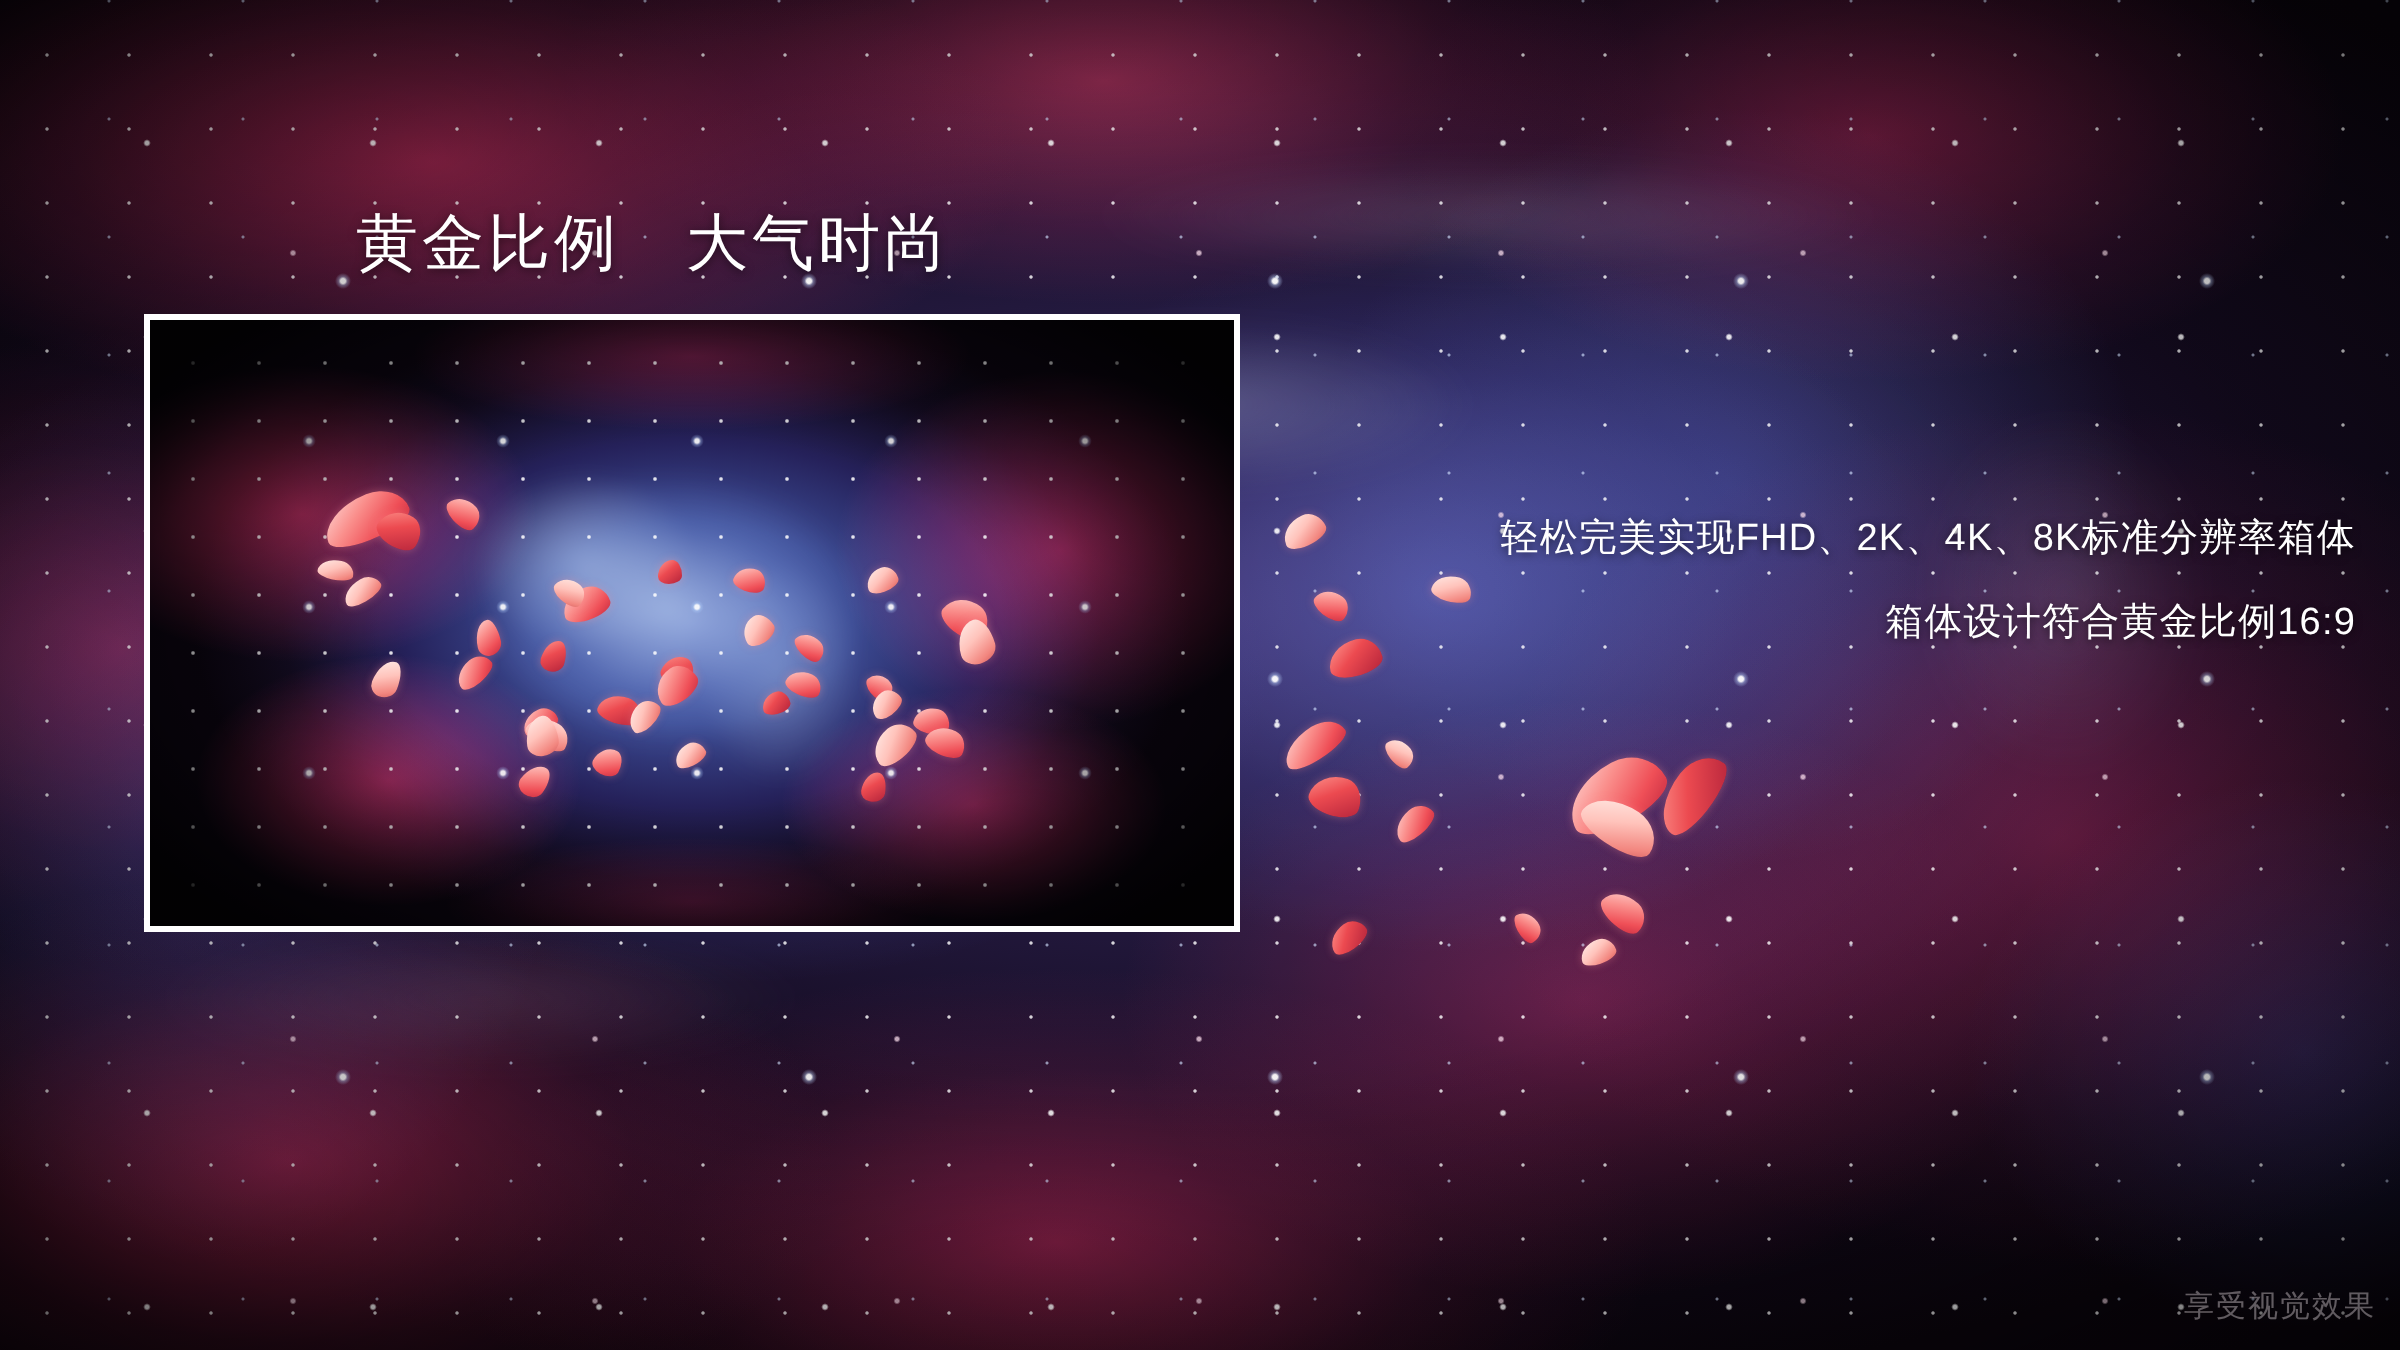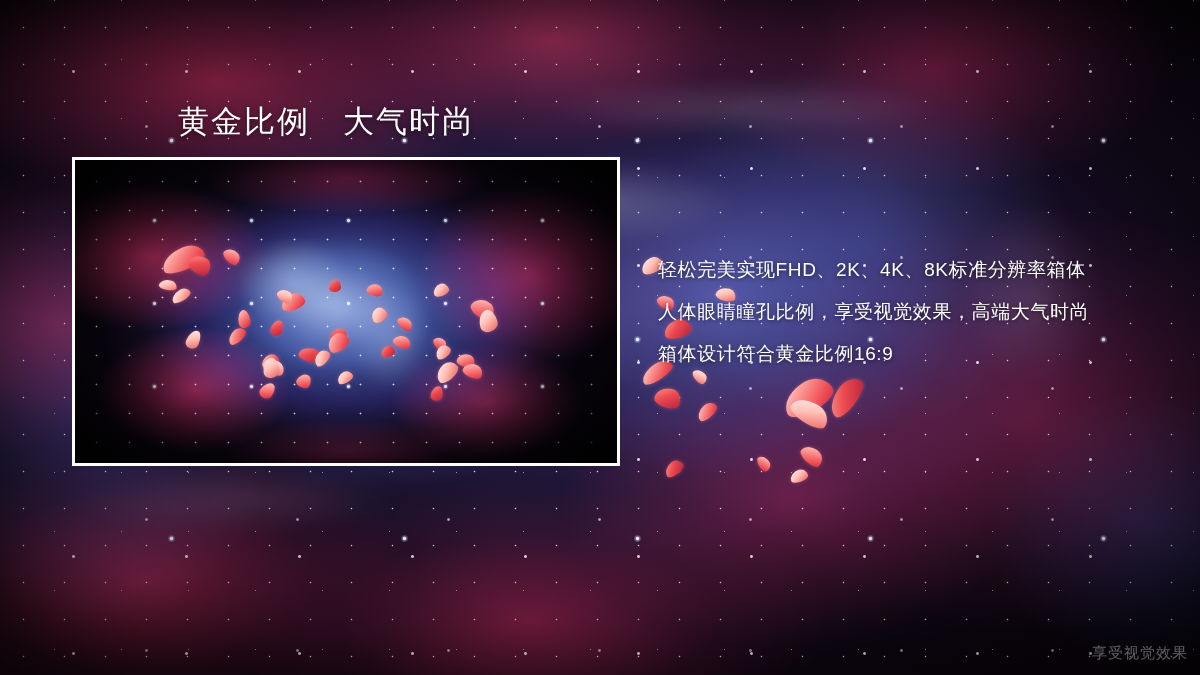--- a/index.html
+++ b/index.html
@@ -189,20 +189,21 @@
     top: 249px;
     width: 520px;
   }
   .body-line {
     font-size: 19px;
     line-height: 42px;
     color: #ffffff;
     letter-spacing: 0.6px;
     white-space: pre;
     text-shadow: 0 1px 4px rgba(0,0,0,0.6);
+    text-align: right;
   }
 
   
   #watermark {
     position: absolute;
     right: 12px;
     bottom: 12px;
     font-size: 15px;
     letter-spacing: 1px;
     color: rgba(225,215,220,0.42);
@@ -282,19 +283,18 @@
       <div class="petal pale" style="left:360px; top:186px; width:16px; height:12px; transform:rotate(-36deg);"></div>
       <div class="petal" style="left:382px; top:194px; width:18px; height:13px; transform:rotate(14deg);"></div>
       <div class="petal pale" style="left:360px; top:204px; width:24px; height:16px; transform:rotate(-40deg);"></div>
       <div class="petal" style="left:388px; top:204px; width:20px; height:14px; transform:rotate(26deg);"></div>
       <div class="petal deep" style="left:356px; top:226px; width:12px; height:15px; transform:rotate(10deg);"></div>
     </div>
   </div>
 
   <div id="body-copy">
     <div class="body-line">轻松完美实现FHD、2K、4K、8K标准分辨率箱体</div>
-    <div class="body-line">人体眼睛瞳孔比例，享受视觉效果，高端大气时尚</div>
     <div class="body-line">箱体设计符合黄金比例16:9</div>
   </div>
 
   <div id="watermark">享受视觉效果</div>
 
 </div>
 
 </body></html>

